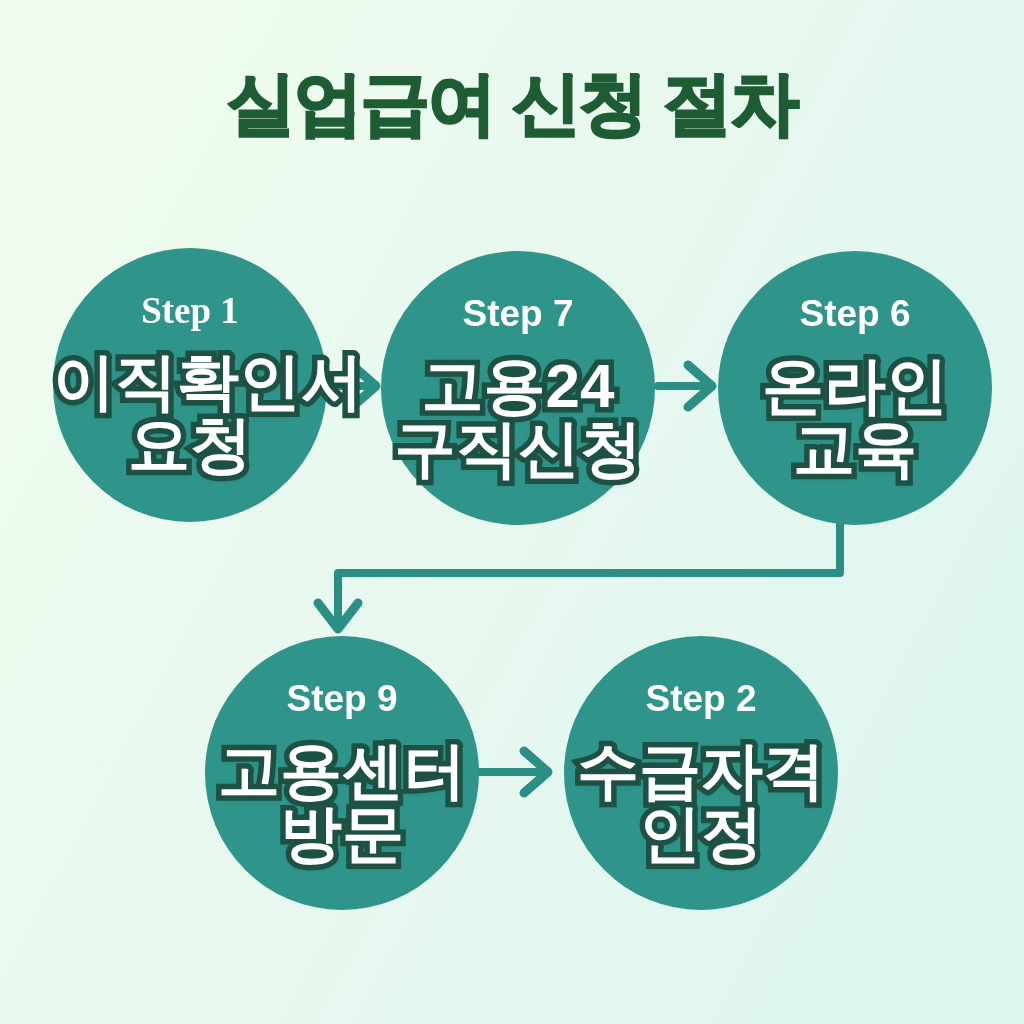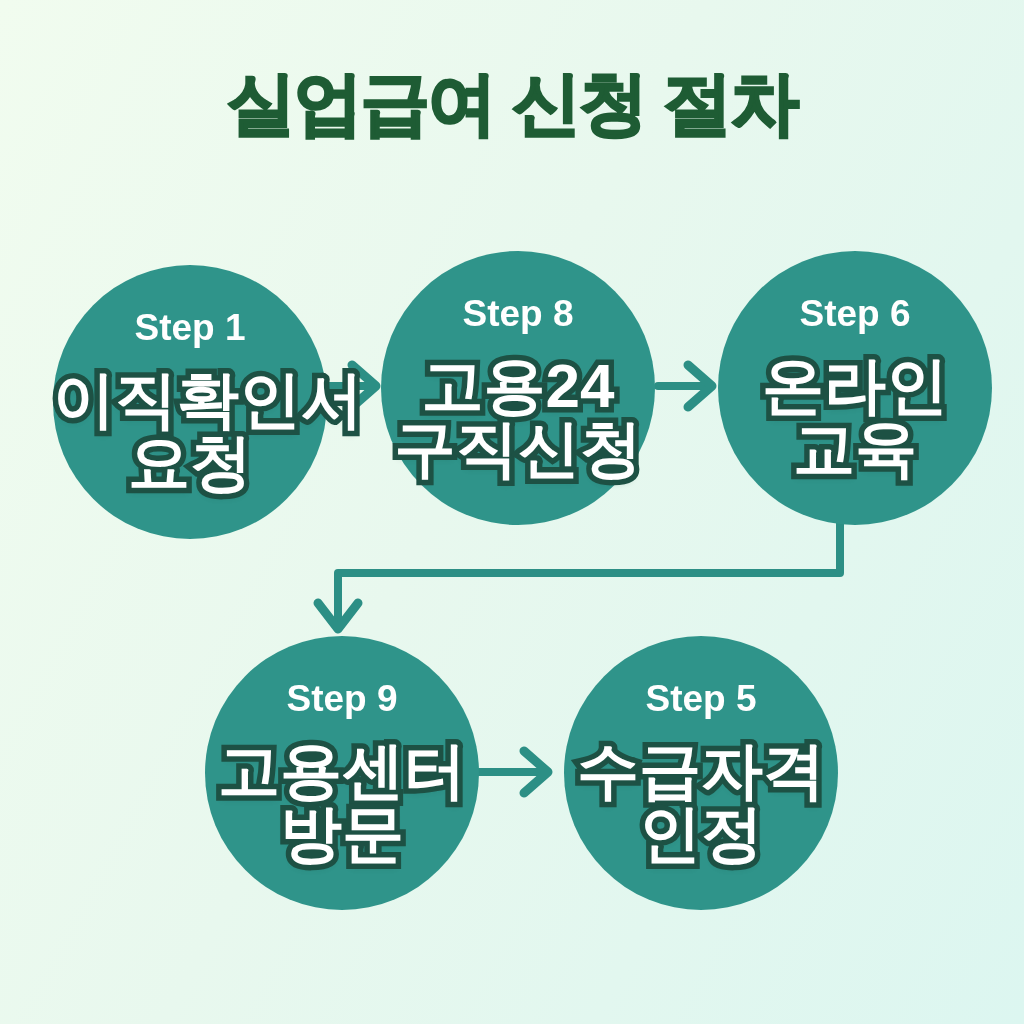--- a/index.html
+++ b/index.html
@@ -37,21 +37,21 @@
     position:absolute;
     width:274px;height:274px;
     border-radius:50%;
     background:var(--circle);
     display:flex;
     flex-direction:column;
     align-items:center;
     padding-top:44px;
     box-sizing:border-box;
   }
-  .c1{left:53px;top:265px;}
+  .c1{left:53px;top:248px;font-family:Liberation Serif, serif;}
   .c2{left:381px;top:251px;}
   .c3{left:718px;top:251px;}
   .c4{left:205px;top:636px;}
   .c5{left:564px;top:636px;}
   .step-label{
     color:var(--step-label);
     font-size:37px;
     font-weight:700;
     line-height:1;
     margin-bottom:22px;
@@ -109,21 +109,21 @@
       <span class="stroke">이직확인서</span>
       <span class="fill">이직확인서</span>
     </span>
     <span class="ko">
       <span class="stroke">요청</span>
       <span class="fill">요청</span>
     </span>
   </div>
 
   <div class="circle c2">
-    <div class="step-label">Step 8</div>
+    <div class="step-label">Step 7</div>
     <span class="ko">
       <span class="stroke">고용24</span>
       <span class="fill">고용24</span>
     </span>
     <span class="ko">
       <span class="stroke">구직신청</span>
       <span class="fill">구직신청</span>
     </span>
   </div>
 
@@ -145,21 +145,21 @@
       <span class="stroke">고용센터</span>
       <span class="fill">고용센터</span>
     </span>
     <span class="ko">
       <span class="stroke">방문</span>
       <span class="fill">방문</span>
     </span>
   </div>
 
   <div class="circle c5">
-    <div class="step-label">Step 5</div>
+    <div class="step-label">Step 2</div>
     <span class="ko">
       <span class="stroke">수급자격</span>
       <span class="fill">수급자격</span>
     </span>
     <span class="ko">
       <span class="stroke">인정</span>
       <span class="fill">인정</span>
     </span>
   </div>
 

